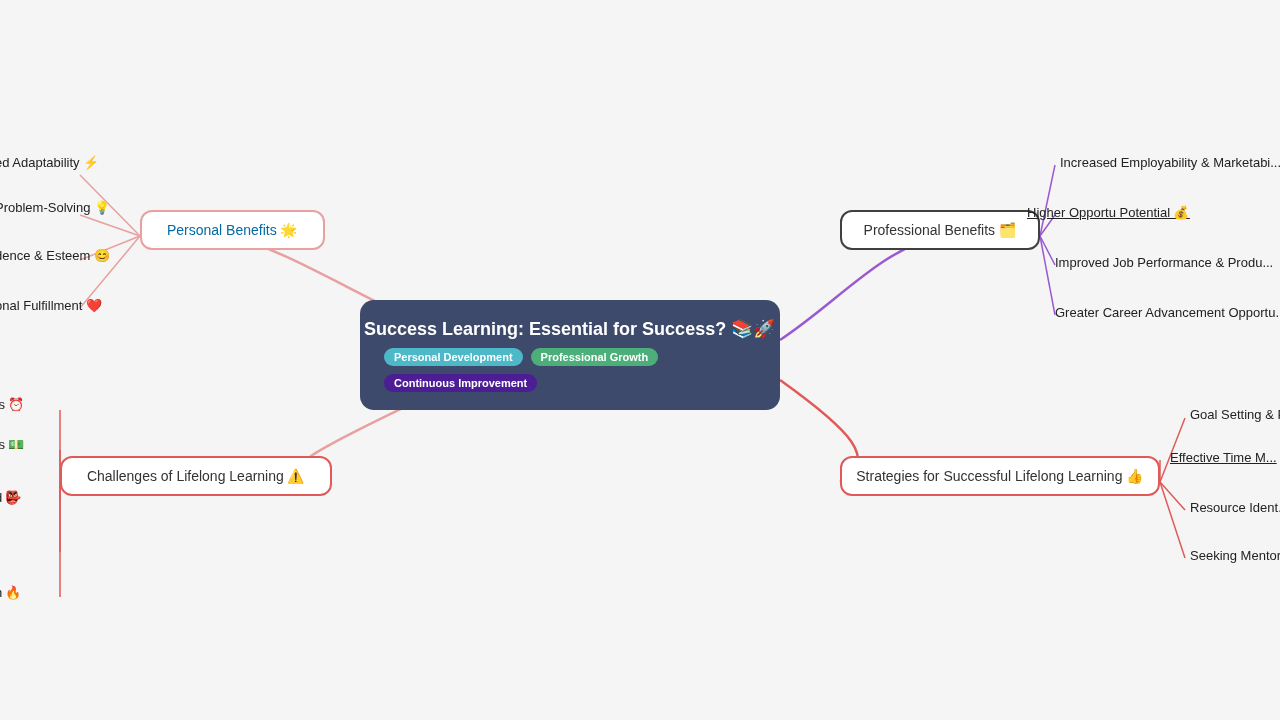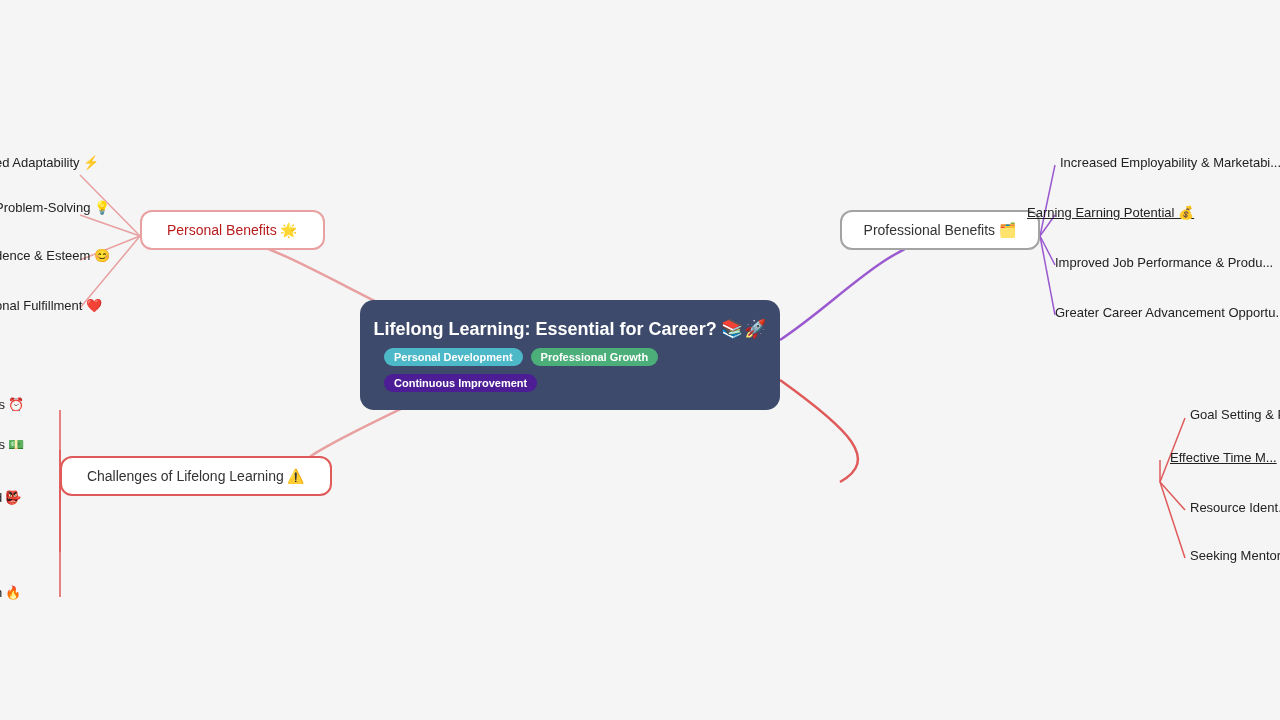--- a/index.html
+++ b/index.html
@@ -71,29 +71,29 @@
     }
 
     .tag-blue { background: #4db8c8; color: #fff; }
     .tag-green { background: #4caf7a; color: #fff; border-radius: 9px; }
     .tag-purple { background: #4c1d95; color: #fff; }
 
     
     .node-personal-benefits {
       background: #fff;
       border: 2px solid #e8a0a0;
-      color: #b91c1c;
+      color: #0369a1;
       left: 140px;
       top: 210px;
       width: 185px;
     }
 
     .node-professional-benefits {
       background: #fff;
-      border: 2px solid #a3a3a3;
+      border: 2px solid #404040;
       color: #333;
       left: 840px;
       top: 210px;
       width: 200px;
     }
 
     .node-challenges {
       background: #fff;
       border: 2px solid #e05a5a;
       color: #333;
@@ -177,59 +177,62 @@
 
     <path d="M 780 380 C 850 430, 880 460, 840 482" stroke="#e05a5a" stroke-width="2.5" fill="none"></path>
 
     <line x1="1160" y1="482" x2="1185" y2="418" stroke="#e05a5a" stroke-width="1.5"></line>
     <line x1="1160" y1="482" x2="1160" y2="460" stroke="#e05a5a" stroke-width="1.5"></line>
     <line x1="1160" y1="482" x2="1185" y2="510" stroke="#e05a5a" stroke-width="1.5"></line>
     <line x1="1160" y1="482" x2="1185" y2="558" stroke="#e05a5a" stroke-width="1.5"></line>
   </svg>
 
   <div class="node node-center">
-    <div class="title">Lifelong Learning: Essential for Career? 📚🚀</div>
+    <div class="title">Success Learning: Essential for Success? 📚🚀</div>
     <div class="tags">
       <span class="tag tag-blue">Personal Development</span>
       <span class="tag tag-green">Professional Growth</span>
       <span class="tag tag-purple">Continuous Improvement</span>
     </div>
   </div>
 
   <div class="node node-personal-benefits">
     <span>Personal Benefits 🌟</span>
   </div>
 
   <div class="node node-professional-benefits">
     <span>Professional Benefits 🗂️</span>
   </div>
 
   <div class="node node-challenges">
     <span>Challenges of Lifelong Learning ⚠️</span>
   </div>
 
+  <div class="node node-strategies">
+    <span>Strategies for Successful Lifelong Learning 👍</span>
+  </div>
 
   <div class="leaf leaf-adaptability">
     <span>ed Adaptability ⚡</span>
   </div>
   <div class="leaf leaf-problem">
     <span>Problem-Solving 💡</span>
   </div>
   <div class="leaf leaf-confidence">
     <span>dence &amp; Esteem 😊</span>
   </div>
   <div class="leaf leaf-fulfillment">
     <span>onal Fulfillment ❤️</span>
   </div>
 
   <div class="leaf leaf-employability">
     <span>Increased Employability &amp; Marketabi...</span>
   </div>
   <div class="leaf leaf-earning underline">
-    <span>Earning Earning Potential 💰</span>
+    <span>Higher Opportu Potential 💰</span>
   </div>
   <div class="leaf leaf-job-perf">
     <span>Improved Job Performance &amp; Produ...</span>
   </div>
   <div class="leaf leaf-career">
     <span>Greater Career Advancement Opportu...</span>
   </div>
 
   <div class="leaf leaf-c1">
     <span>ts ⏰</span>

